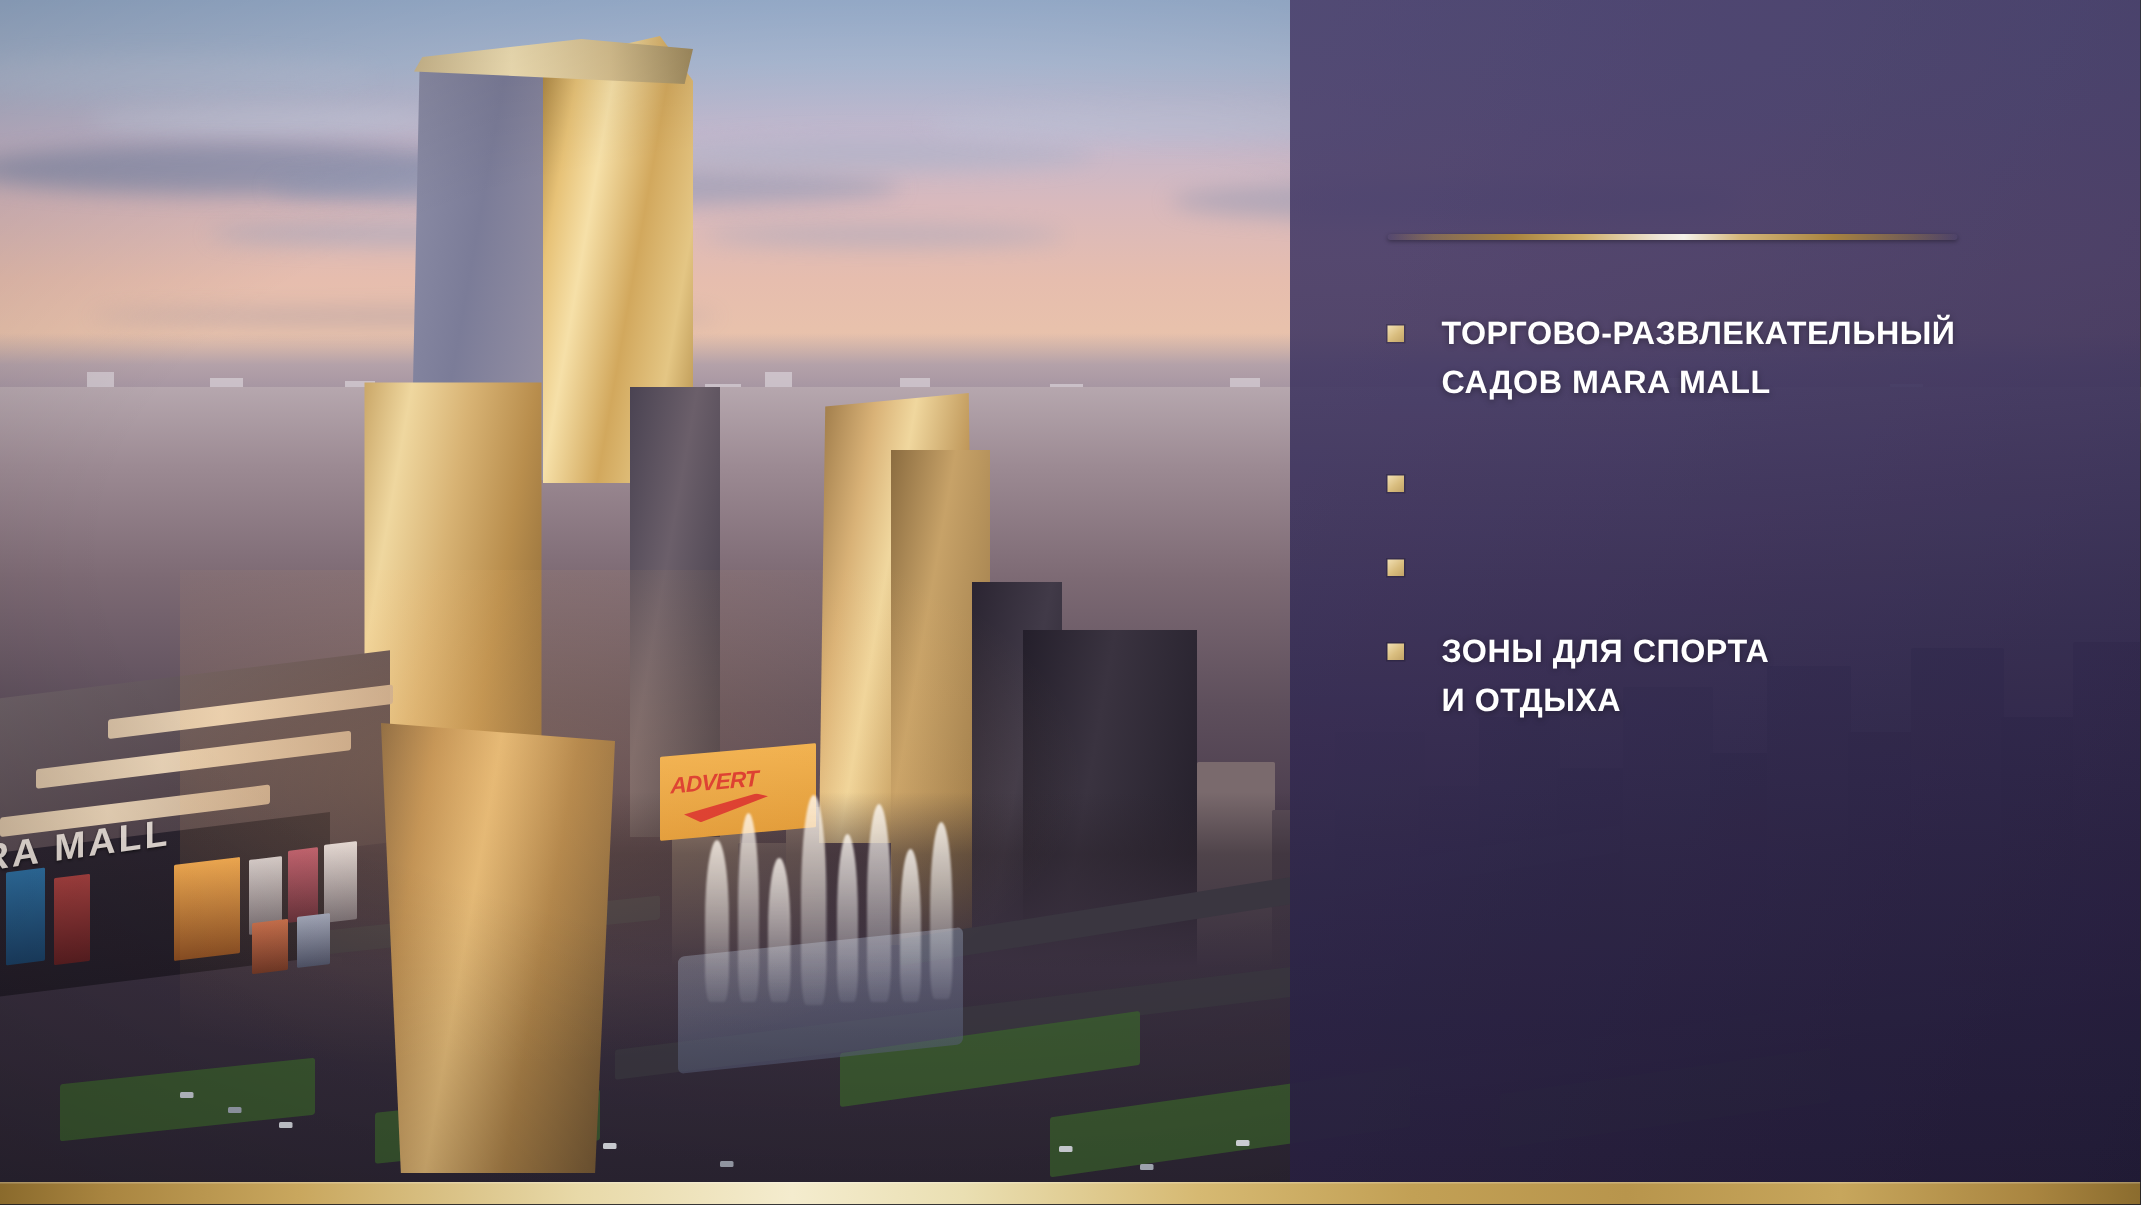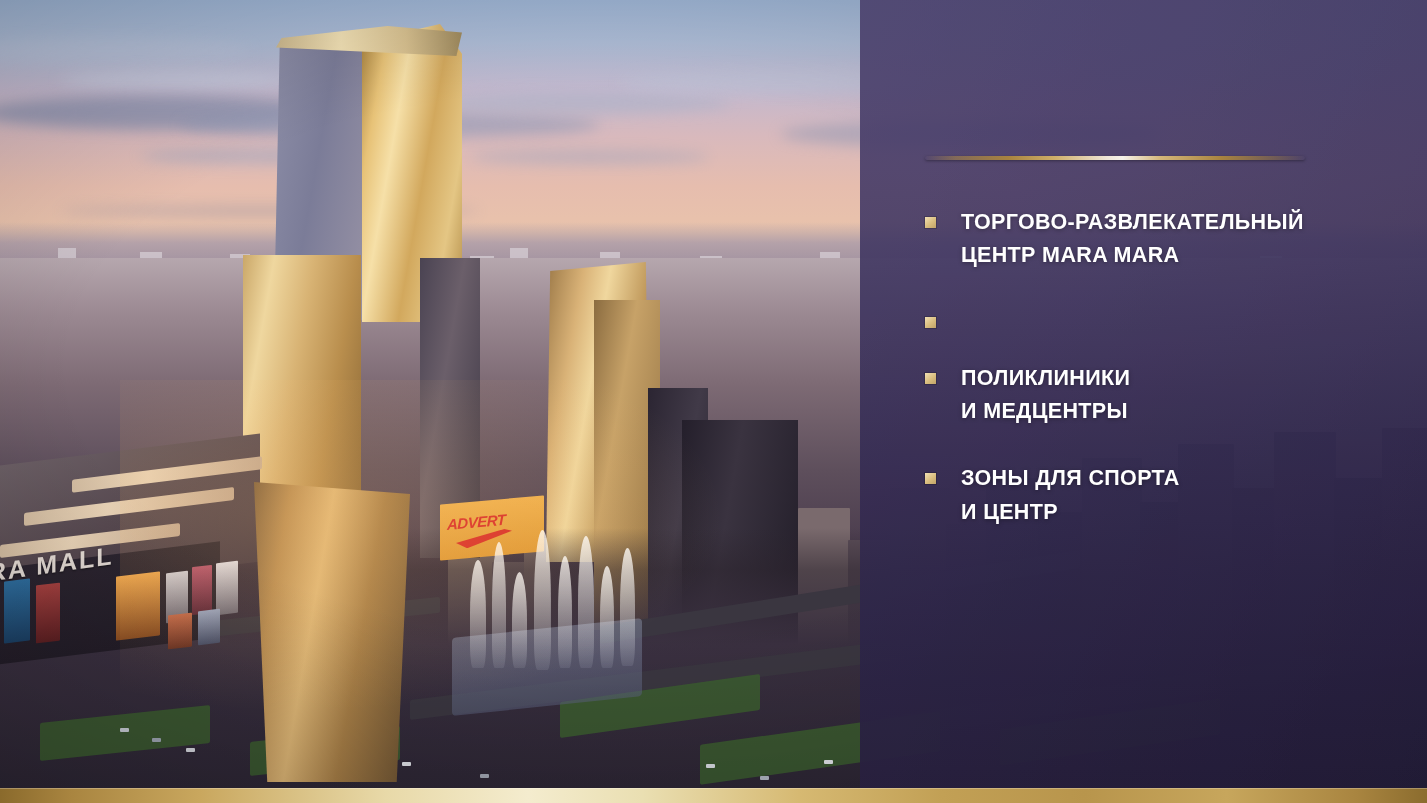--- a/index.html
+++ b/index.html
@@ -530,37 +530,35 @@
 
 
     <div class="divider"></div>
 
     <div class="bullets">
 
 
       <div class="bullet-row">
         <span class="bullet-mark"></span>
         <span class="bullet-text">ТОРГОВО-РАЗВЛЕКАТЕЛЬНЫЙ
-ЦЕНТР MARA MARA</span>
+САДОВ MARA MALL</span>
       </div>
 
       <div class="bullet-row">
         <span class="bullet-mark"></span>
       </div>
 
       <div class="bullet-row">
         <span class="bullet-mark"></span>
-        <span class="bullet-text">ПОЛИКЛИНИКИ
-И МЕДЦЕНТРЫ</span>
       </div>
 
       <div class="bullet-row">
         <span class="bullet-mark"></span>
         <span class="bullet-text">ЗОНЫ ДЛЯ СПОРТА
-И ЦЕНТР</span>
+И ОТДЫХА</span>
       </div>
 
     </div>
   </div>
 
   <div class="gold-bar"></div>
 
 </div>
 
 </body></html>

